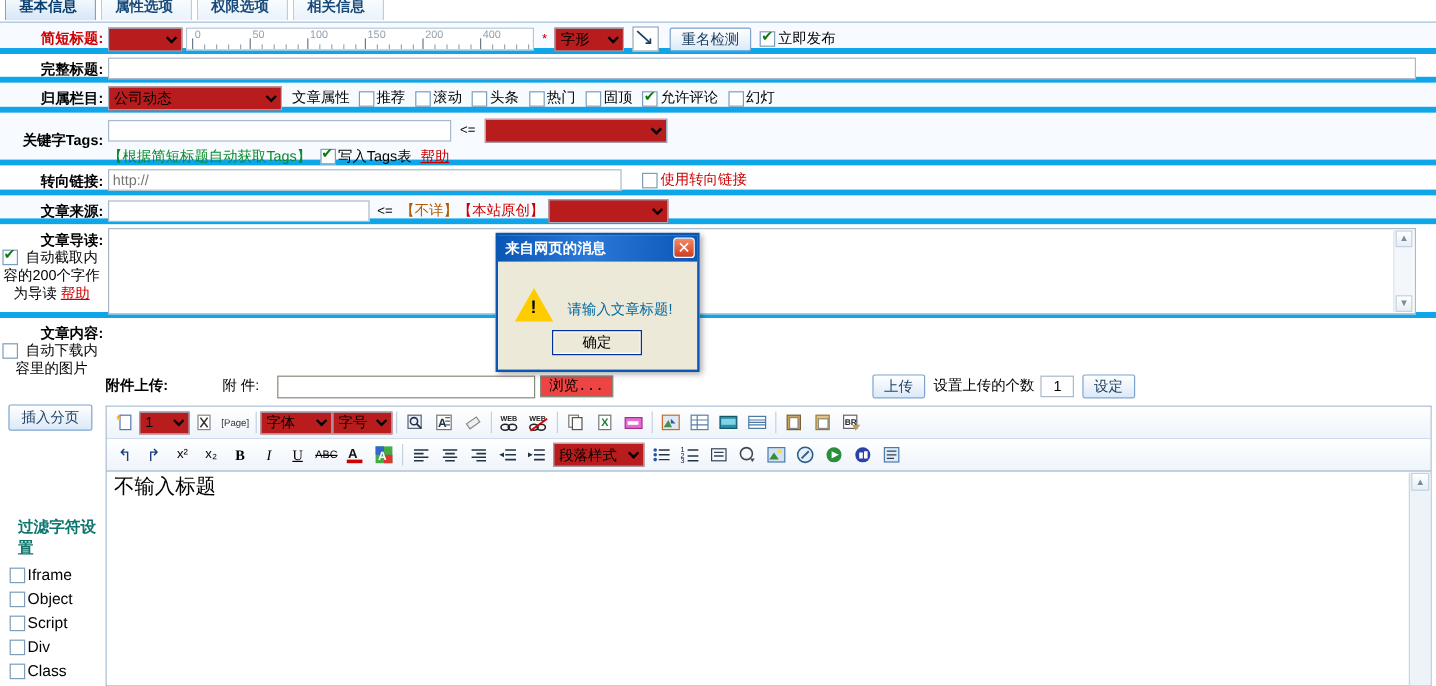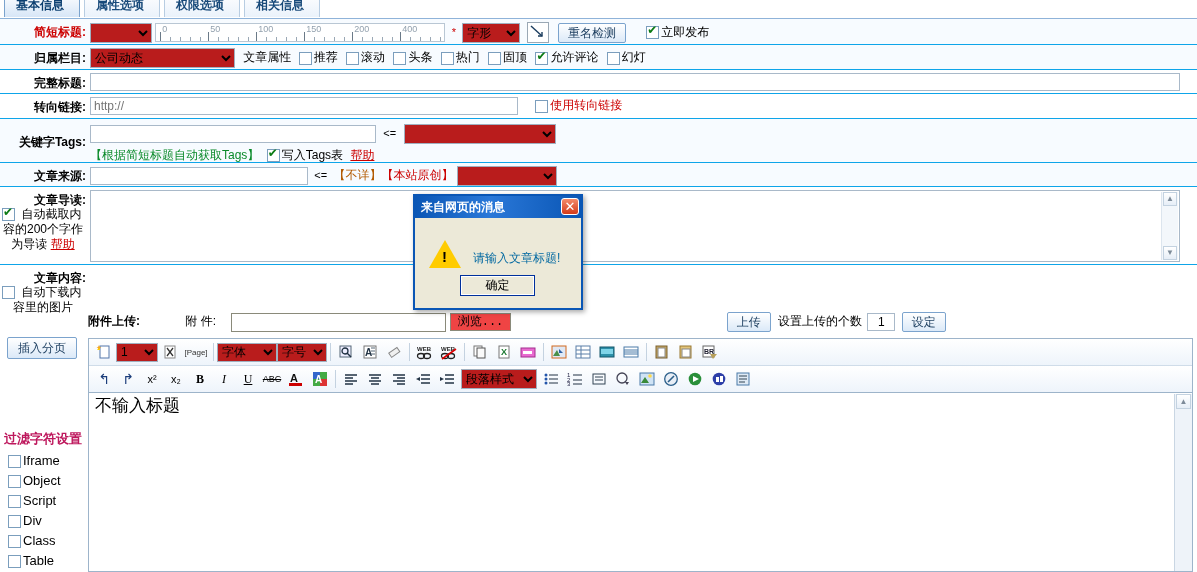--- a/index.html
+++ b/index.html
@@ -17,21 +17,21 @@
     padding:0 11px;font-weight:bold;font-size:12px;color:#184a7a;
     border:1px solid #b8cde2;border-bottom:none;
     background:linear-gradient(#ffffff,#eaf2fb);
     border-radius:2px 2px 0 0;box-sizing:border-box;}
   .tab.active{background:linear-gradient(#ffffff,#d7e6f7);
     border-color:#7ba3cd;color:#0b3f70;}
 
   
   .form{position:absolute;left:0;top:19px;width:1197px;}
   .row{position:relative;width:1197px;box-sizing:border-box;
-    border-bottom:1px solid #0ea5e9;background:#fff;}
+    border-bottom:5px solid #0ea5e9;background:#fff;}
   .row.alt{background:#f7fbff;}
   .lbl{position:absolute;left:0;top:0;width:86px;text-align:right;
     font-weight:bold;font-size:12px;padding-top:5px;box-sizing:border-box;}
   .lbl.red{color:#cc0000;}
   .fld{position:absolute;left:90px;top:0;right:0;padding-top:3px;}
 
   input[type=text]{border:1px solid #a9b9c9;height:18px;line-height:18px;
     font-family:"Liberation Sans",sans-serif;font-size:12px;
     padding:0 3px;box-sizing:border-box;background:#fff;vertical-align:middle;}
   select{border:1px solid #a0b0c0;height:20px;font-size:12px;
@@ -86,22 +86,22 @@
   .edbody{position:absolute;left:0;right:0;top:55px;bottom:0;background:#fff;
     padding:0 6px;font-size:17px;box-sizing:border-box;}
   .edsb{position:absolute;right:0;top:55px;bottom:0;width:17px;
     background:#eef3f9;border-left:1px solid #c9d6e3;}
   .edsb .ar{position:absolute;left:1px;width:15px;height:15px;top:0;
     background:linear-gradient(#ffffff,#e6eef7);border:1px solid #c3d2e0;
     box-sizing:border-box;font-size:8px;text-align:center;line-height:13px;color:#7d8b99;}
 
   
   .filter{position:absolute;left:0;top:430px;width:86px;}
-  .filter .ttl{color:#be185d;font-weight:bold;font-size:13px;
-    padding-left:4px;margin-bottom:3px;}
+  .filter .ttl{color:#0f766e;font-weight:bold;font-size:13px;
+    padding-left:15px;margin-bottom:3px;}
   .filter .it{height:20px;line-height:20px;font-size:13px;padding-left:8px;}
 
   
   .modal{position:absolute;left:413px;top:194px;width:170px;height:116px;
     border:2px solid #0a56b5;box-sizing:border-box;
     background:#ece9d8;box-shadow:2px 2px 5px rgba(0,0,0,.35);z-index:50;}
   .mtitle{height:22px;
     background:linear-gradient(90deg,#0a56b5 0%,#2a78d8 45%,#0a56b5 100%);
     color:#fff;font-weight:bold;font-size:12px;line-height:22px;
     padding-left:6px;position:relative;box-sizing:border-box;}
@@ -155,66 +155,66 @@
         </span>
         <span style="color:#cc0000;font-size:11px;margin:0 3px;">*</span>
         <select style="width:58px;"><option>字形</option></select>
         <span style="display:inline-block;width:20px;height:19px;border:1px solid #9aa8b5;background:#fff;vertical-align:middle;margin-left:3px;position:relative;">
           <svg width="18" height="17" style="position:absolute;left:0;top:0;">
               <line x1="3" y1="3" x2="14" y2="13" stroke="#1a3c5e" stroke-width="1.4"></line>
               <polyline points="10,13 14,13 14,9" fill="none" stroke="#1a3c5e" stroke-width="1.4"></polyline>
             </svg>
         </span>
         <span class="btn" style="margin-left:6px;">重名检测</span>
-        <span style="margin-left:17px;"><span class="cb on"></span><span>立即发布</span></span>
-      </div>
+        <span style="margin-left:4px;"><span class="cb on"></span><span>立即发布</span></span>
+      </div>
+    </div>
+
+    <div class="row" style="height:24px;">
+      <div class="lbl">完整标题:</div>
+      <div class="fld"><input type="text" style="width: 1090px;" value=""></div>
     </div>
 
     <div class="row alt" style="height:25px;">
       <div class="lbl">归属栏目:</div>
       <div class="fld">
         <select style="width:145px;"><option>公司动态</option></select>
         <span style="margin-left:5px;">文章属性</span>
         <span style="margin-left:4px;"><span class="cb"></span><span>推荐</span></span>
         <span style="margin-left:5px;"><span class="cb"></span><span>滚动</span></span>
         <span style="margin-left:5px;"><span class="cb"></span><span>头条</span></span>
         <span style="margin-left:5px;"><span class="cb"></span><span>热门</span></span>
         <span style="margin-left:5px;"><span class="cb"></span><span>固顶</span></span>
         <span style="margin-left:5px;"><span class="cb on"></span><span>允许评论</span></span>
         <span style="margin-left:5px;"><span class="cb"></span><span>幻灯</span></span>
       </div>
     </div>
 
-    <div class="row" style="height:24px;">
-      <div class="lbl">完整标题:</div>
-      <div class="fld"><input type="text" style="width: 1090px;" value=""></div>
-    </div>
-
-    <div class="row" style="height:25px;">
-      <div class="lbl">转向链接:</div>
-      <div class="fld">
-        <input type="text" style="width: 428px; color: rgb(154, 163, 171);" placeholder="http://">
-        <span style="margin-left:14px;"><span class="cb"></span><span class="lnk" style="text-decoration:none;">使用转向链接</span></span>
-      </div>
-    </div>
-
     <div class="row alt" style="height:44px;">
       <div class="lbl" style="padding-top:15px;">关键字Tags:</div>
       <div class="fld" style="padding-top:5px;">
         <input type="text" style="width: 286px;" value="">
         <span style="margin:0 4px;font-size:11px;">&lt;=</span>
         <select style="width:152px;"><option></option></select>
         <div style="margin-top:3px;">
           <span class="green">【根据简短标题自动获取Tags】</span>
           <span style="margin-left:4px;"><span class="cb on"></span><span>写入Tags表</span></span>
           <span class="lnk" style="margin-left:4px;">帮助</span>
         </div>
       </div>
     </div>
 
+    <div class="row" style="height:25px;">
+      <div class="lbl">转向链接:</div>
+      <div class="fld">
+        <input type="text" style="width: 428px; color: rgb(154, 163, 171);" placeholder="http://">
+        <span style="margin-left:14px;"><span class="cb"></span><span class="lnk" style="text-decoration:none;">使用转向链接</span></span>
+      </div>
+    </div>
+
 
     <div class="row alt" style="height:24px;">
       <div class="lbl">文章来源:</div>
       <div class="fld">
         <input type="text" style="width: 218px;" value="">
         <span style="margin:0 3px;font-size:11px;">&lt;=</span>
         <span class="brown">【不详】</span><span class="lnk" style="text-decoration:none;">【本站原创】</span>
         <select style="width:100px;"><option></option></select>
       </div>
     </div>

